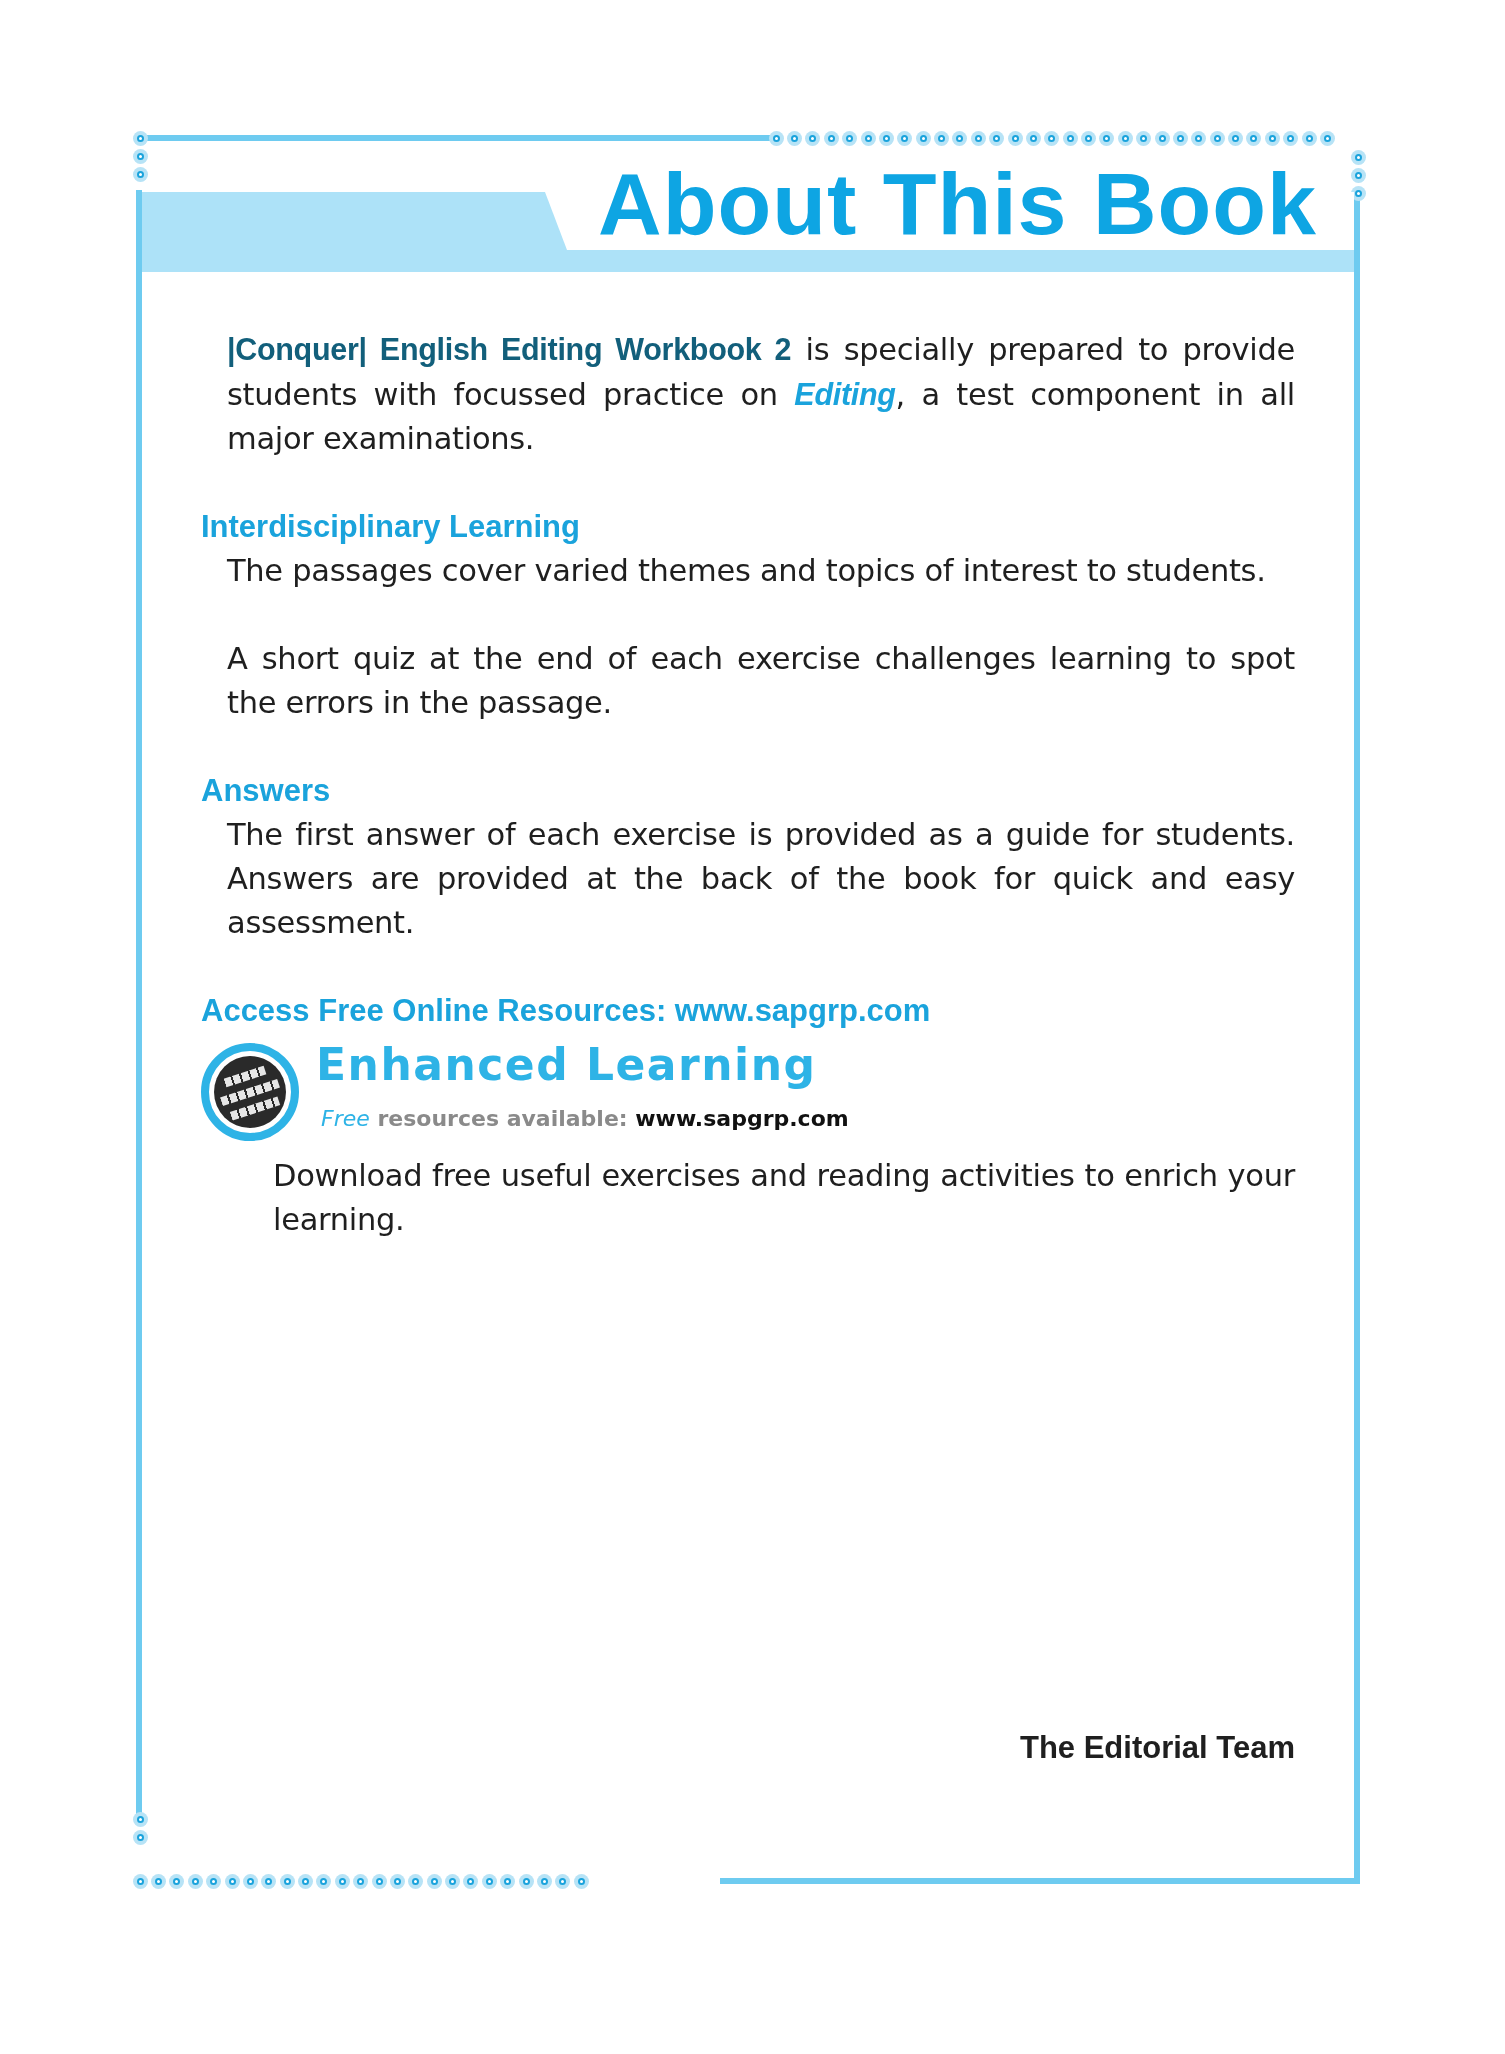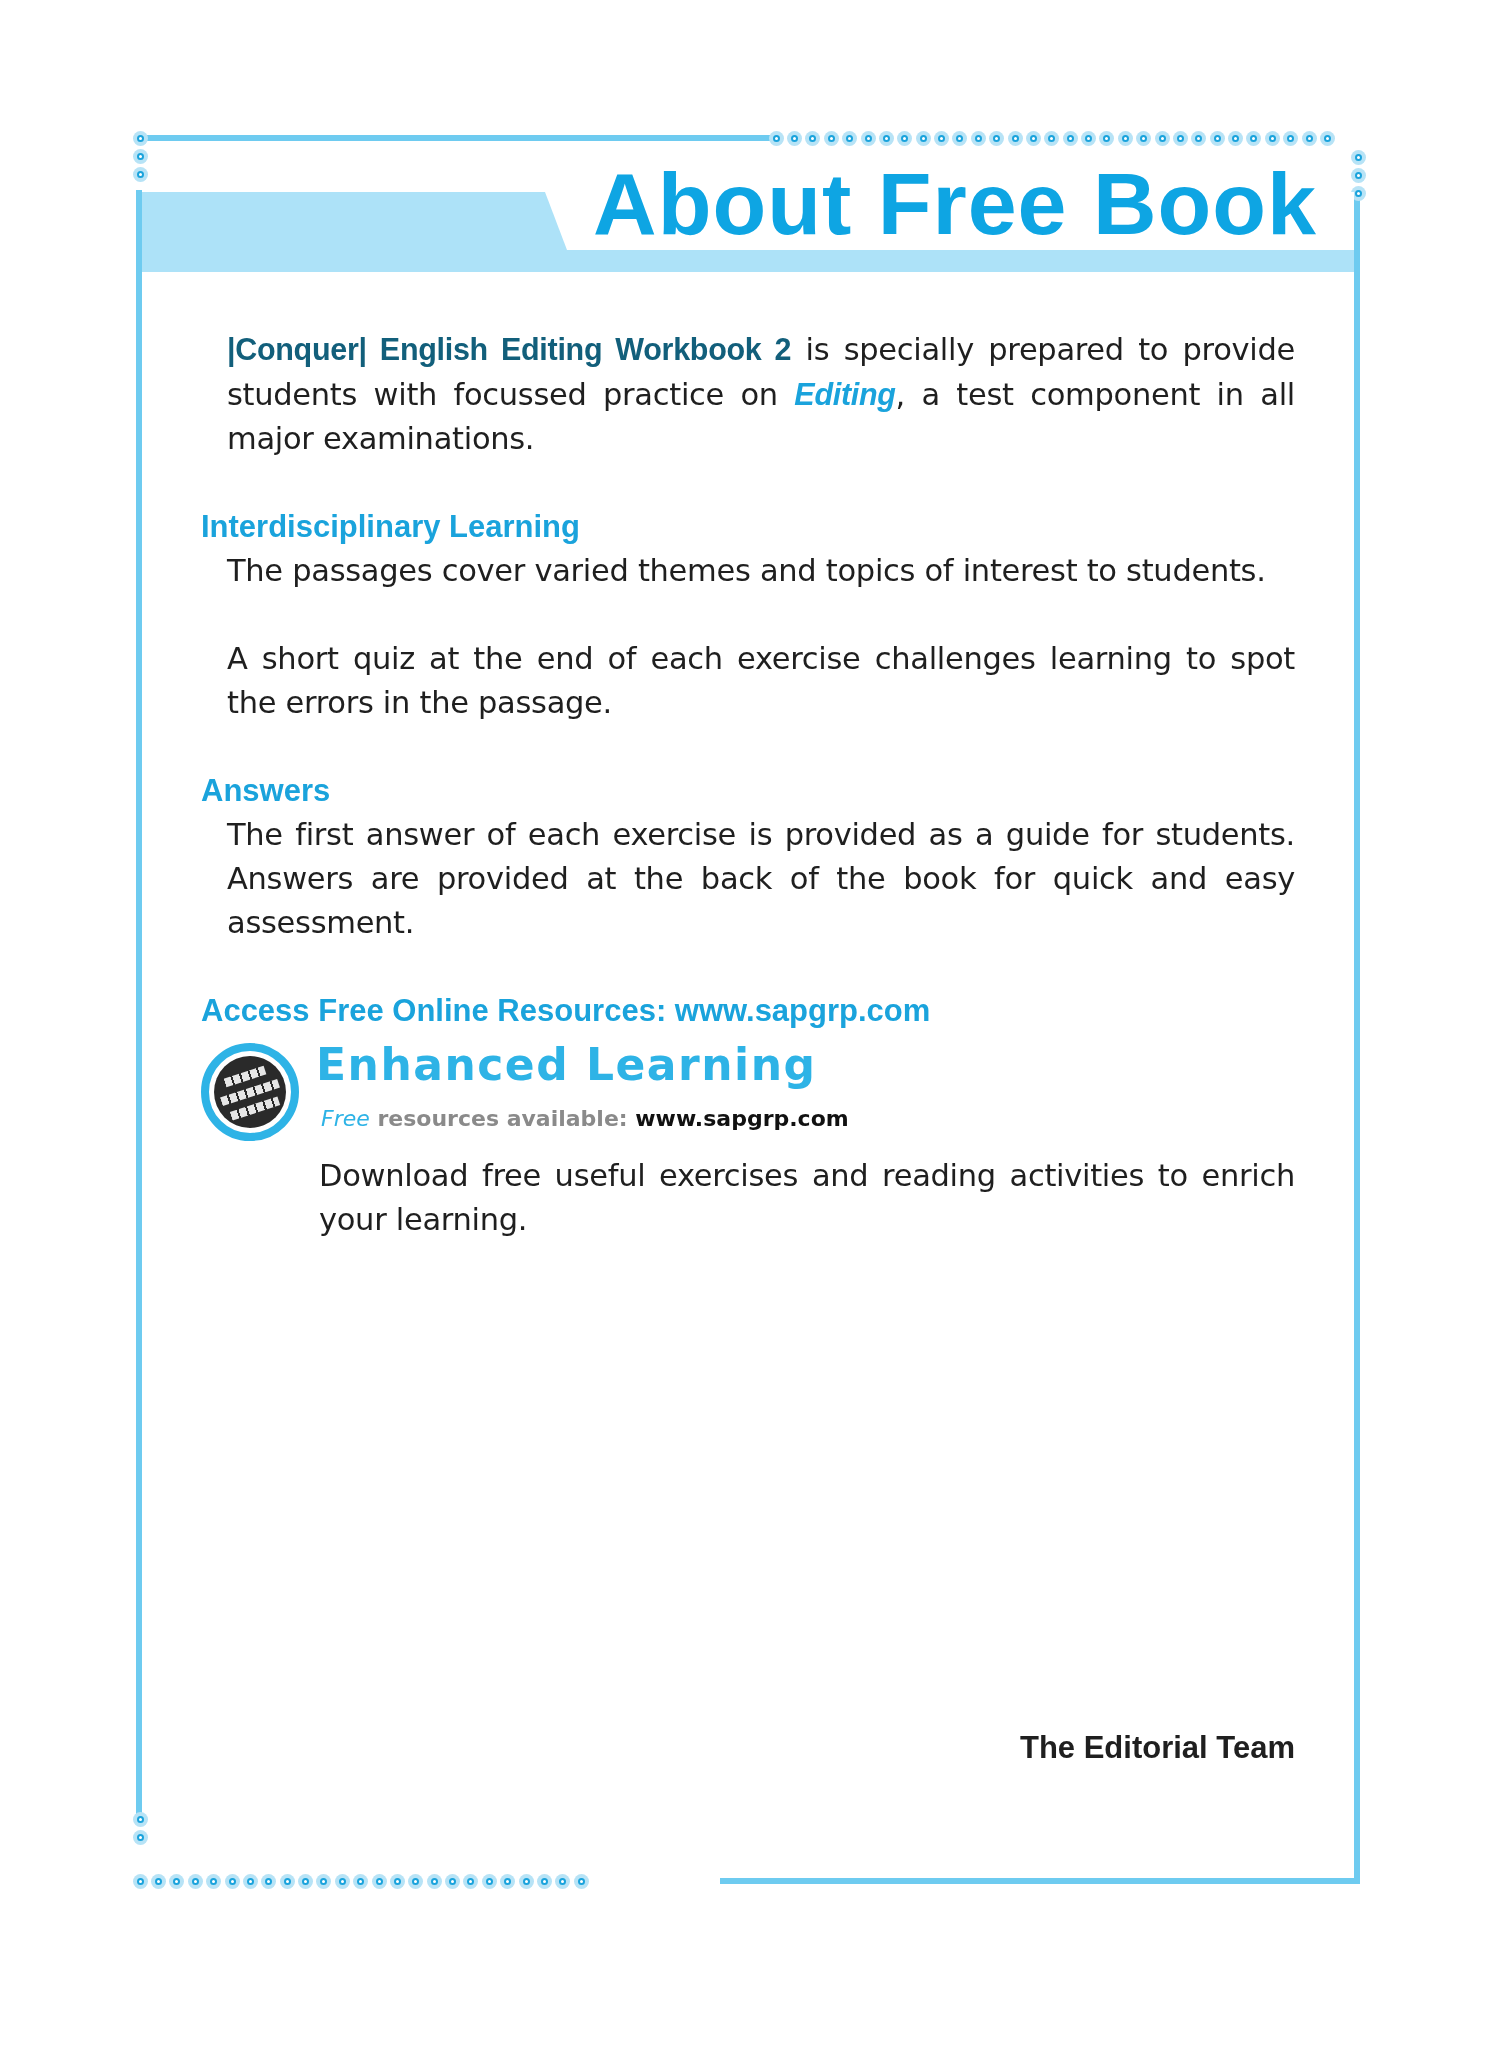--- a/index.html
+++ b/index.html
@@ -54,21 +54,21 @@
 
   .el-wrap { position: relative; margin-top: 10px; height: 105px; }
   .el-logo { position: absolute; left: 0; top: 0; width: 98px; height: 98px; border-radius: 50%; border: 8px solid #2eb3e6; background: #ffffff; }
   .el-logo-inner { position: absolute; left: 5px; top: 5px; width: 72px; height: 72px; border-radius: 50%; background: #2a2a2a; overflow: hidden; }
   .el-logo-inner .bar { position: absolute; height: 9px; background: repeating-linear-gradient(90deg, #e6e6e6 0 7px, #2a2a2a 7px 9px); transform: rotate(-18deg); }
   .el-title { position: absolute; left: 115px; top: 0; font-family: "DejaVu Sans", sans-serif; font-weight: 700; font-size: 44px; color: #2eb3e6; letter-spacing: 1.5px; line-height: 1; }
   .el-sub { position: absolute; left: 120px; top: 65px; font-size: 22px; line-height: 1; }
   .el-free { color: #2eb3e6; font-style: italic; font-family: "DejaVu Sans", sans-serif; font-size: 22px; }
   .el-res { color: #8a8a8a; font-weight: 700; font-family: "DejaVu Sans", sans-serif; }
   .el-url { color: #111111; font-weight: 700; font-family: "DejaVu Sans", sans-serif; }
-  .indent { margin-left: 118px; margin-top: 6px; }
+  .indent { margin-left: 72px; margin-top: 6px; }
 
   .signoff { position: absolute; right: 210px; top: 1730px; font-family: "Liberation Sans", sans-serif; font-weight: 700; font-size: 31px; color: #1f1f1f; }
 </style>
 </head>
 <body>
 
 <div class="page">
   <div class="line line-top"></div>
   <div class="line line-left"></div>
   <div class="line line-right"></div>
@@ -144,21 +144,21 @@
       <span class="dot"></span>
       <span class="dot"></span>
       <span class="dot"></span>
       <span class="dot"></span>
       <span class="dot"></span>
       <span class="dot"></span>
     </div>
 
   <div class="band"></div>
   <div class="band-notch"></div>
-  <h1 class="title">About Free Book</h1>
+  <h1 class="title">About This Book</h1>
 
   <div class="content">
     <p class="p"><span class="strong-title">|Conquer| English Editing Workbook 2</span><span> is specially prepared to provide students with focussed practice on </span><span class="emph">Editing</span><span>, a test component in all major examinations.</span></p>
 
 
     <div class="section">
       <div class="h">Interdisciplinary Learning</div>
       <p class="p">The passages cover varied themes and topics of interest to students.</p>
     </div>
     <div class="section">

